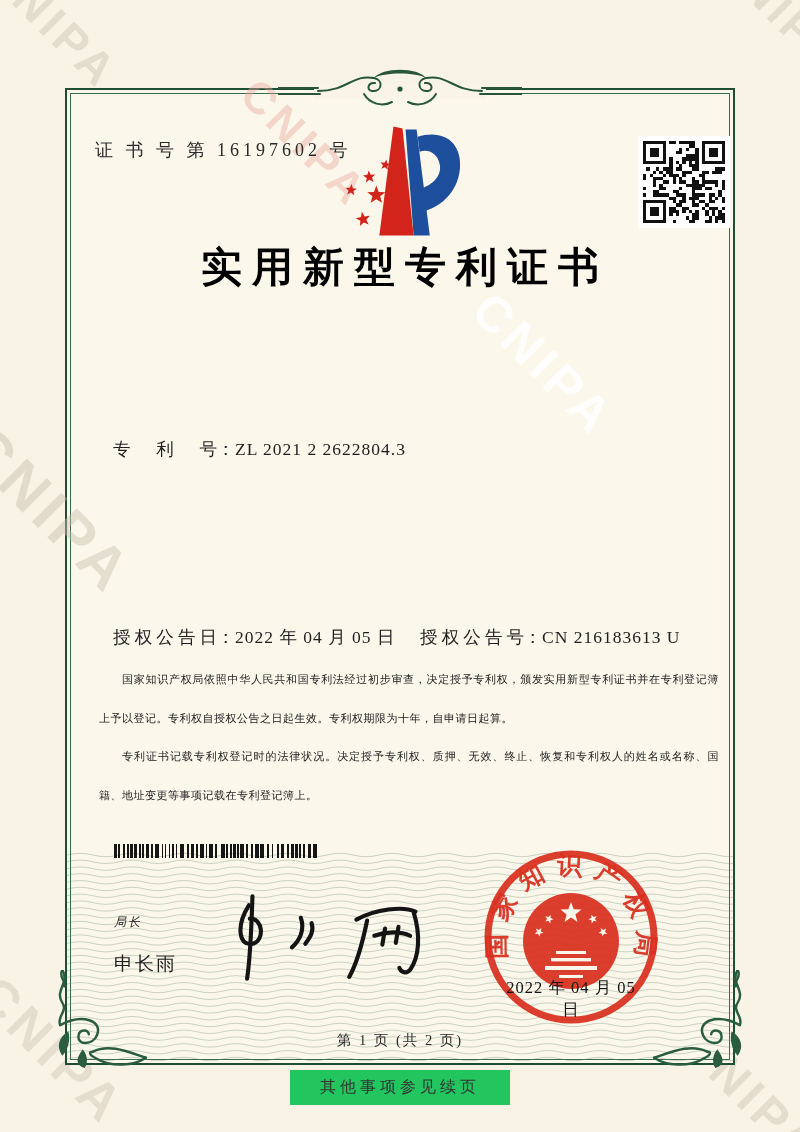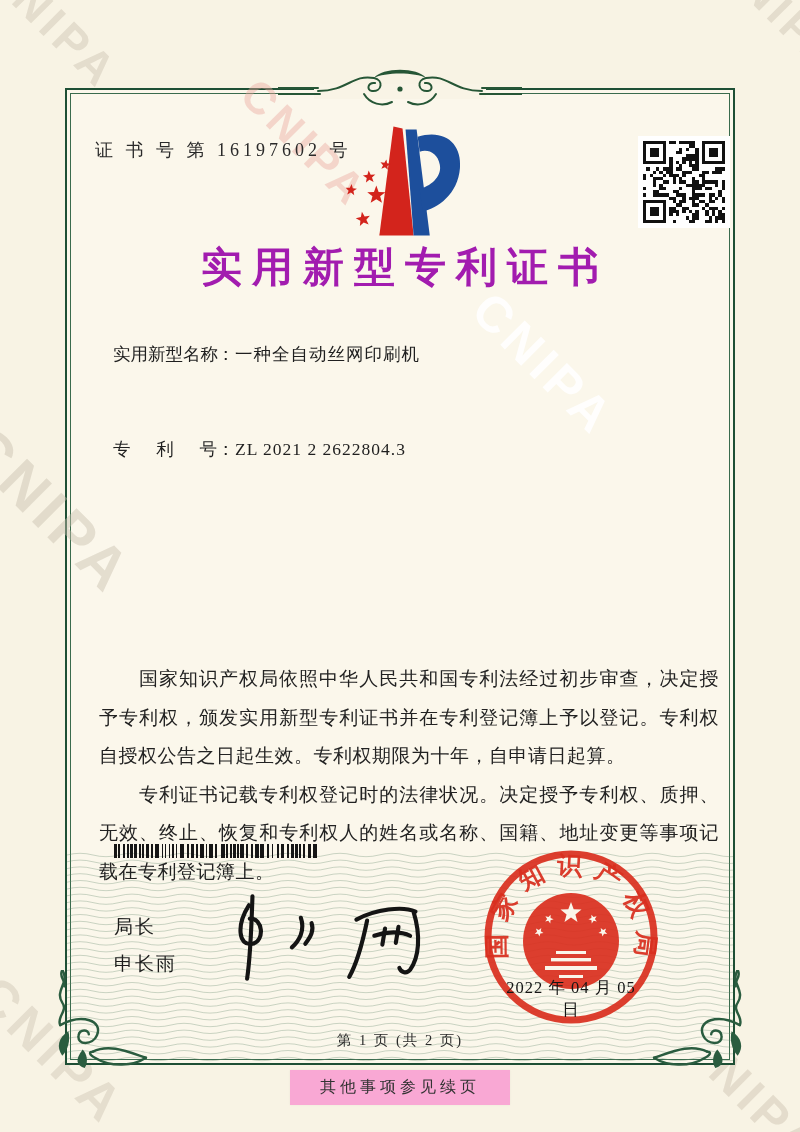--- a/index.html
+++ b/index.html
@@ -15,47 +15,47 @@
   
   .frame{position:absolute;left:65px;top:88px;width:670px;height:977px;
          border:2.5px solid #1e4f35;background:#fbf7eb;z-index:2;box-sizing:border-box;}
   .frame-inner{position:absolute;inset:3px;border:1px solid #3a6b4d;}
 
   .abs{position:absolute;z-index:5;}
 
   .cert-no{left:95px;top:138px;font-size:18px;letter-spacing:4px;color:#2a2a2a;}
 
   .title{left:0;right:0;top:240px;text-align:center;font-size:41px;font-weight:bold;
-         color:#a21caf;letter-spacing:10px;padding-left:10px;}
+         color:#000000;letter-spacing:10px;padding-left:10px;}
 
   .frow{left:113px;width:620px;height:26px;font-size:17.5px;color:#1f1f1f;white-space:nowrap;}
   .flabel{display:inline-block;width:104px;text-align:justify;text-align-last:justify;}
   .fcolon{display:inline-block;width:18px;}
   .fvalue{letter-spacing:1px;}
   .grant2{position:absolute;left:307px;top:0;white-space:nowrap;}
 
-  .paras{left:99px;top:660px;width:620px;font-size:19px;line-height:38.5px;color:#222;z-index:5;}
+  .paras{left:99px;top:660px;width:620px;font-size:11px;line-height:38.5px;color:#222;z-index:5;}
   .paras p{margin:0;text-indent:2.1em;text-align:justify;letter-spacing:0.5px;}
 
   #barcode{left:114px;top:844px;width:202px;height:14px;display:flex;z-index:6;}
   #barcode span{height:100%;flex:none;}
 
-  .director-label{left:114px;top:914px;font-size:19px;color:#1c1c1c;letter-spacing:2px;z-index:7;}
+  .director-label{left:114px;top:914px;font-size:12px;color:#1c1c1c;letter-spacing:2px;z-index:7;font-style:italic;}
   .director-name{left:114px;top:951px;font-size:19px;color:#1c1c1c;letter-spacing:2px;z-index:7;}
 
   #signature{left:222px;top:892px;z-index:7;}
 
   #seal{left:479px;top:845px;z-index:6;}
   .seal-date{left:498px;top:977px;width:146px;text-align:center;font-size:16.5px;
              letter-spacing:1px;color:#151515;z-index:8;}
 
   .page-info{left:0;right:0;top:1031px;text-align:center;font-size:14.5px;
              letter-spacing:2px;color:#2b2b2b;z-index:7;}
 
-  .footer-note{left:50%;transform:translateX(-50%);top:1070px;background:#f9a8d4;
+  .footer-note{left:50%;transform:translateX(-50%);top:1070px;background:#22c55e;
                padding:7px 30px;font-size:16px;letter-spacing:4px;color:#333;z-index:5;
                box-shadow:0 0 2px rgba(0,0,0,0.06);}
 
   #qr-box{left:638px;top:136px;width:92px;height:92px;background:#fff;padding:5px;
           box-sizing:border-box;z-index:5;}
   #logo-svg{left:336px;top:126px;z-index:4;}
   #waves{left:67px;top:852px;z-index:3;}
   .orn{z-index:4;}
 </style>
 </head>
@@ -462,25 +462,28 @@
         <rect x="15" y="24" width="1" height="1" fill="#111"></rect>
         <rect x="19" y="24" width="1" height="1" fill="#111"></rect>
         <rect x="20" y="24" width="1" height="1" fill="#111"></rect>
         <rect x="22" y="24" width="1" height="1" fill="#111"></rect>
         <rect x="24" y="24" width="1" height="1" fill="#111"></rect>
       </svg>
   </div>
 
   <div class="abs title">实用新型专利证书</div>
 
-  <div class="abs frow" style="top:342px">
-    <span class="flabel">实用新型名称</span><span class="fcolon">：</span><span class="fvalue">一种全自动丝网印刷机</span>
-  </div>
   <div class="abs frow" style="top:437px">
     <span class="flabel">专利号</span><span class="fcolon">：</span><span class="fvalue">ZL 2021 2 2622804.3</span>
+  </div>
+  <div class="abs frow" style="top:625px">
+    <span class="flabel">授权公告日</span><span class="fcolon">：</span><span class="fvalue">2022 年 04 月 05 日</span>
+    <span class="grant2">
+      <span class="flabel">授权公告号</span><span class="fcolon">：</span><span class="fvalue">CN 216183613 U</span>
+    </span>
   </div>
 
   <div class="abs paras">
     <p>国家知识产权局依照中华人民共和国专利法经过初步审查，决定授予专利权，颁发实用新型专利证书并在专利登记簿上予以登记。专利权自授权公告之日起生效。专利权期限为十年，自申请日起算。</p>
     <p>专利证书记载专利权登记时的法律状况。决定授予专利权、质押、无效、终止、恢复和专利权人的姓名或名称、国籍、地址变更等事项记载在专利登记簿上。</p>
   </div>
 
   <div id="barcode" class="abs">
       <span style="width: 2.6px; background: rgb(22, 22, 22);"></span>
       <span style="width: 1.4px;"></span>

